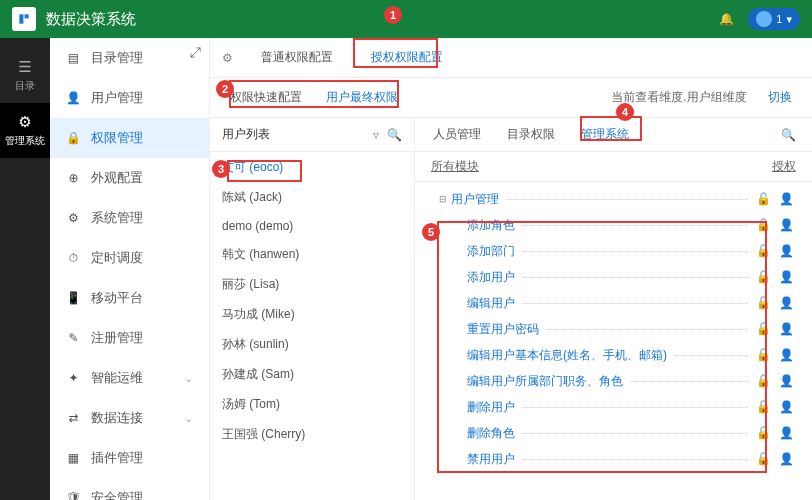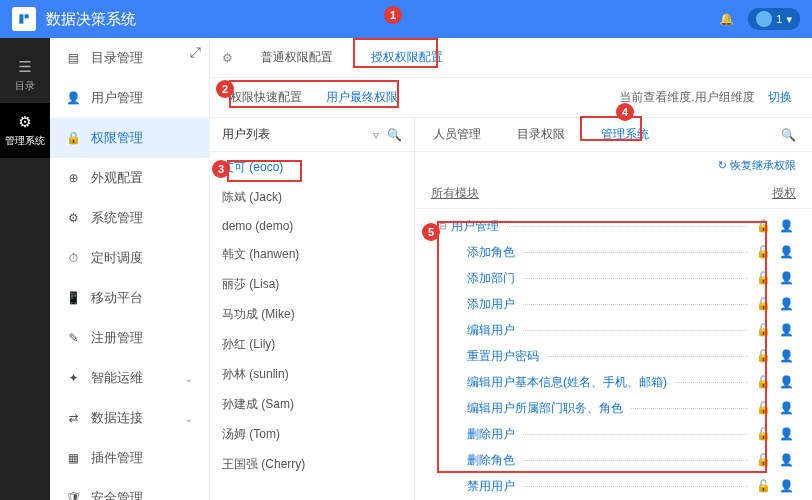--- a/index.html
+++ b/index.html
@@ -1,18 +1,18 @@
 <!DOCTYPE html>
 <html><head>
 <meta charset="utf-8">
 <style>
 * { margin: 0; padding: 0; box-sizing: border-box; font-family: "Microsoft YaHei", Arial, sans-serif; }
 body { width: 812px; height: 500px; overflow: hidden; background: #fff; font-size: 12px; color: #333; }
 
-.header { height: 38px; background: #3b82f6; display: flex; align-items: center; padding: 0 12px; color: #fff; }
+.header { height: 38px; background: #15803d; display: flex; align-items: center; padding: 0 12px; color: #fff; }
 .logo { width: 24px; height: 24px; background: #fff; border-radius: 3px; margin-right: 10px; display: flex; align-items: center; justify-content: center; }
 .logo svg { width: 14px; height: 14px; }
 .app-title { font-size: 15px; flex: 1; }
 .header-right { display: flex; align-items: center; gap: 14px; }
 .bell-icon { opacity: .85; }
 .user-badge { background: #1565c0; padding: 3px 8px; border-radius: 10px; display: flex; align-items: center; gap: 4px; font-size: 11px; }
 .user-avatar { width: 16px; height: 16px; border-radius: 50%; background: #64b5f6; }
 
 .body { display: flex; height: calc(100% - 38px); }
 
@@ -32,34 +32,34 @@
 
 .tabs-top { height: 40px; border-bottom: 1px solid #eee; display: flex; align-items: center; padding: 0 12px; gap: 18px; }
 .gear { color: #888; }
 .tab-top { padding: 0 10px; height: 100%; display: flex; align-items: center; color: #555; cursor: pointer; }
 .tab-top.active { color: #1976d2; }
 
 .subbar { height: 40px; border-bottom: 1px solid #eee; display: flex; align-items: center; padding: 0 20px; gap: 24px; font-size: 12px; }
 .subbar .tab-sub { color: #555; cursor: pointer; }
 .subbar .tab-sub.active { color: #1976d2; }
 .subbar-right { margin-left: auto; color: #666; }
-.subbar-right .switch { color: #1976d2; margin-left: 10px; cursor: pointer; }
+.subbar-right .switch { color: #1976d2; margin-left: 18px; cursor: pointer; }
 
 .content { flex: 1; display: flex; overflow: hidden; }
 
 .user-panel { width: 205px; border-right: 1px solid #eee; display: flex; flex-direction: column; }
 .panel-head { height: 34px; display: flex; align-items: center; padding: 0 12px; border-bottom: 1px solid #eee; justify-content: flex-end; }
 .panel-head .title { flex: 1; font-size: 12px; color: #333; }
 .panel-head .ico { color: #888; margin-left: 8px; cursor: pointer; font-size: 12px; }
 .user-list { flex: 1; overflow-y: auto; }
 .user-list .item { padding: 6.5px 12px; cursor: pointer; color: #555;}
 .user-list .item.selected { color: #1976d2; }
 
 .perm-panel { flex: 1; display: flex; flex-direction: column; }
-.perm-tabs { height: 34px; display: flex; align-items: center; padding: 0 16px; gap: 32px; border-bottom: 1px solid #eee; }
+.perm-tabs { height: 34px; display: flex; align-items: center; padding: 0 16px; gap: 22px; border-bottom: 1px solid #eee; }
 .perm-tab { color: #555; cursor: pointer; padding: 0 2px; }
 .perm-tab.active { color: #1976d2; }
 .perm-tabs .search { margin-left: auto; color: #888; cursor: pointer; }
 .restore { padding: 6px 16px; text-align: right; color: #1976d2; font-size: 11px; cursor: pointer; }
 .perm-head { height: 30px; display: flex; align-items: center; padding: 0 16px; border-bottom: 1px solid #eee; color: #666; font-size: 12px; text-decoration: underline; }
 .perm-head .c1 { flex: 1; }
 .perm-head .c2 { width: 60px; text-align: right; }
 
 .perm-tree { flex: 1; overflow-y: auto; padding: 4px 0; }
 .tree-row { display: flex; align-items: center; padding: 4.5px 16px 4.5px 24px; color: #1976d2; font-size: 12px; }
@@ -194,36 +194,34 @@
           <span class="ico">▿</span>
           <span class="ico">🔍</span>
         </div>
         <div class="user-list" id="user-list">
               <div class="item selected">艾可 (eoco)</div>
               <div class="item">陈斌 (Jack)</div>
               <div class="item">demo (demo)</div>
               <div class="item">韩文 (hanwen)</div>
               <div class="item">丽莎 (Lisa)</div>
               <div class="item">马功成 (Mike)</div>
-              <div class="item">孙红 (Lily)</div>
               <div class="item">孙林 (sunlin)</div>
               <div class="item">孙建成 (Sam)</div>
               <div class="item">汤姆 (Tom)</div>
               <div class="item">王国强 (Cherry)</div>
             </div>
       </div>
 
       <div class="perm-panel">
         <div class="perm-tabs">
           <span class="perm-tab">人员管理</span>
           <span class="perm-tab">目录权限</span>
           <span class="perm-tab active">管理系统</span>
           <span class="search">🔍</span>
         </div>
-        <div class="restore">↻ 恢复继承权限</div>
         <div class="perm-head">
           <span class="c1">所有模块</span>
           <span class="c2">授权</span>
         </div>
         <div class="perm-tree" id="perm-tree">
               <div class="tree-row">
                 <span class="exp">⊟</span>
                 <span class="label">用户管理</span>
                 <span class="dotted"></span>
                 <span class="lock">🔓</span>

